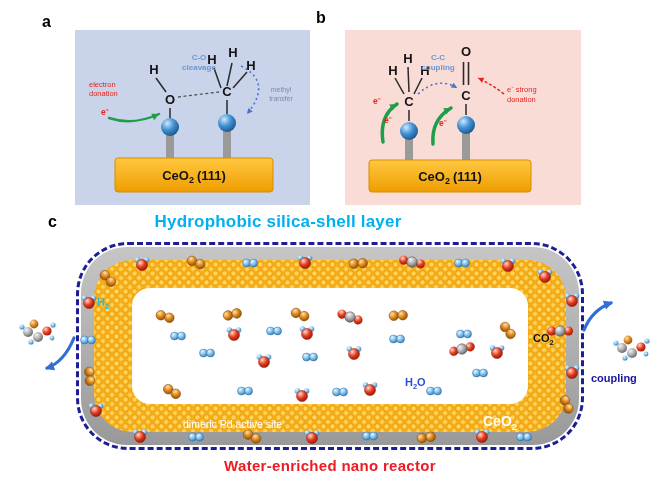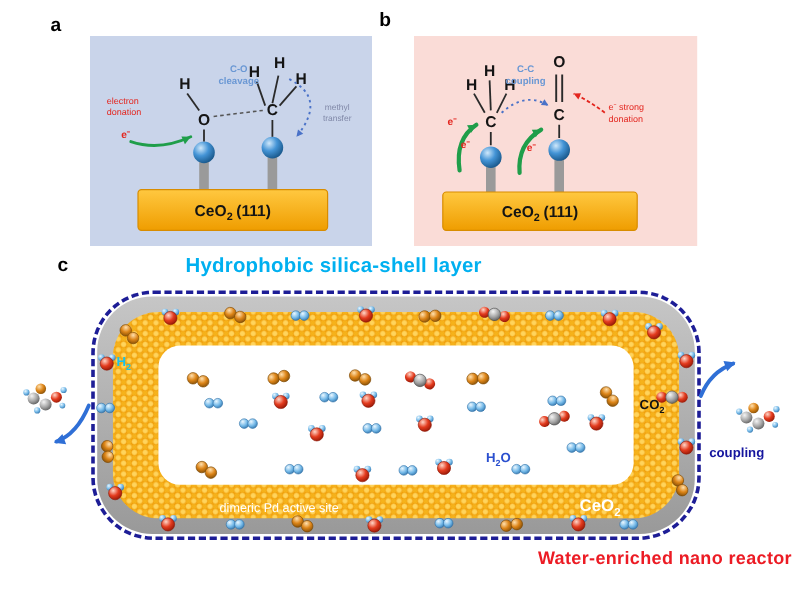--- a/index.html
+++ b/index.html
@@ -17,21 +17,21 @@
   .reactor-gray{position:absolute;inset:2px;border-radius:46px;background:linear-gradient(#c6c6c6,#999999);}
   .reactor-yellow{position:absolute;inset:13px;border-radius:38px;background-color:#f6b31b;
     background-image:radial-gradient(circle,#ffd45c 1.6px,#ef9d08 2.9px,rgba(0,0,0,0) 3.4px),
                      radial-gradient(circle,#ffd45c 1.6px,#ef9d08 2.9px,rgba(0,0,0,0) 3.4px);
     background-size:9px 9px;background-position:0 0,4.5px 4.5px;}
   .reactor-white{position:absolute;left:38px;right:38px;top:28px;bottom:28px;border-radius:18px;background:#ffffff;}
   .overlay{position:absolute;left:0;top:0;width:660px;height:496px;pointer-events:none;}
   .c-label{position:absolute;font-weight:bold;white-space:nowrap;}
   sub{font-size:0.68em;}
   .title-top{position:absolute;left:0;width:556px;top:212px;text-align:center;color:#00b0f0;font-size:17px;font-weight:bold;letter-spacing:.2px;}
-  .title-bottom{position:absolute;left:0;width:660px;top:457px;text-align:right;color:#ec1b24;font-size:15px;font-weight:bold;letter-spacing:.3px;}
+  .title-bottom{position:absolute;left:0;width:660px;top:457px;text-align:center;color:#ec1b24;font-size:15px;font-weight:bold;letter-spacing:.3px;}
   #h2-label{left:97px;top:296px;color:#19c2ea;font-size:11px;}
   #h2o-label{left:381px;top:376px;color:#2b50cf;font-size:11px;margin-left:24px;}
   #co2-label{left:533px;top:332px;color:#131313;font-size:11px;}
   #ceo2-label{left:483px;top:413px;color:#ffffff;font-size:14px;}
   #pd-label{left:183px;top:418px;color:#ffffff;font-size:10.5px;font-weight:normal;text-align:center;}
   #ethanol-label{left:591px;top:372px;color:#15159e;font-size:11px;}
   .atom{font-size:13px;font-weight:bold;fill:#141414;}
   .slab-text{font-size:13px;font-weight:bold;fill:#141414;}
   .bond{stroke:#2a2a2a;stroke-width:1.5;}
   .cyan-note{font-size:8px;font-weight:bold;fill:#6b98d4;}

